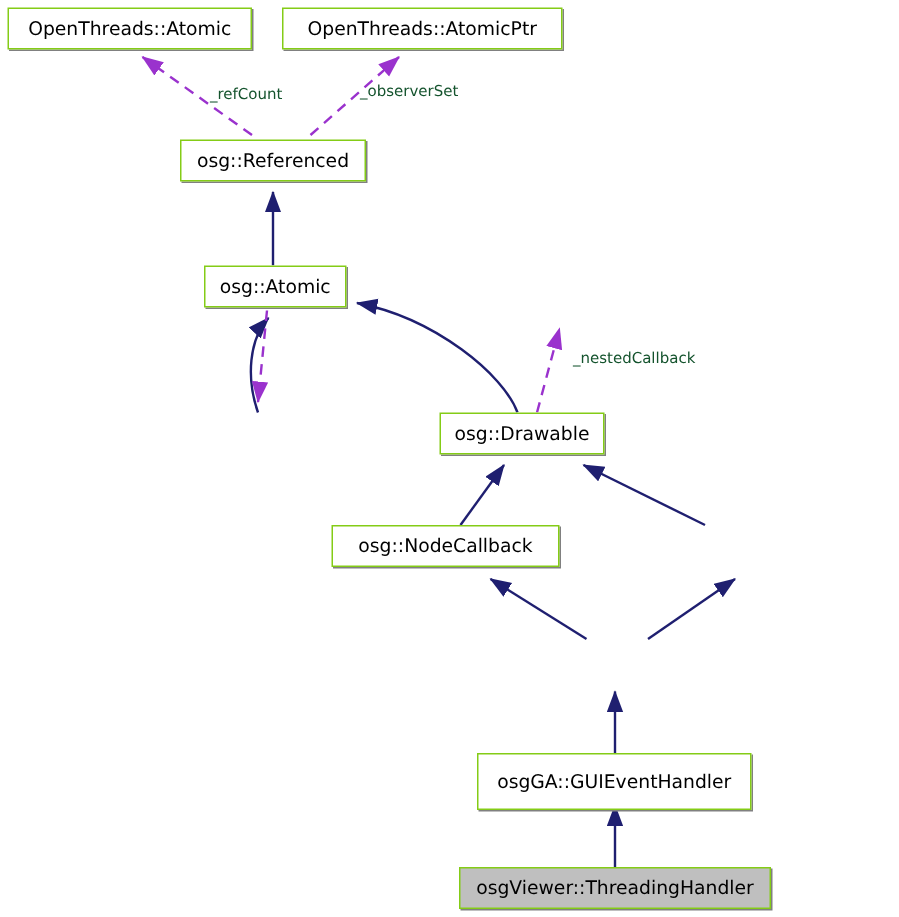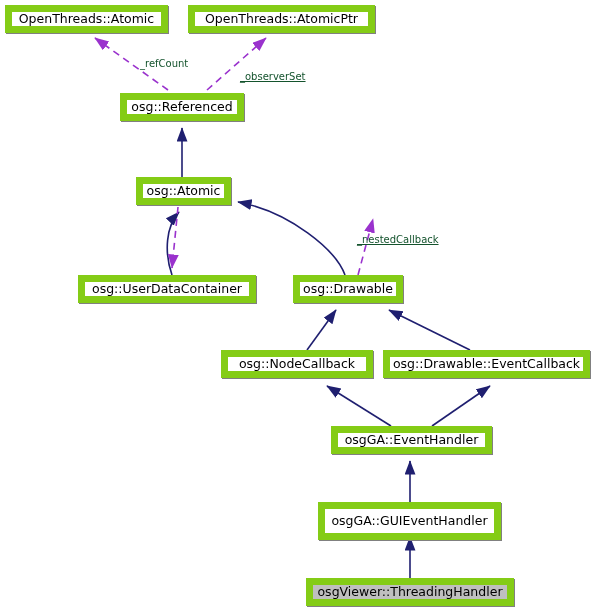--- a/index.html
+++ b/index.html
@@ -19,21 +19,21 @@
     position: absolute;
     left: 0;
     top: 0;
     width: 599px;
     height: 611px;
     pointer-events: none;
   }
   .node {
     position: absolute;
     box-sizing: border-box;
-    border: 7px solid #84cc16;
+    border: 1px solid #84cc16;
     background: #ffffff;
     color: #000000;
     font-size: 12.5px;
     line-height: 14px;
     text-align: center;
     display: flex;
     align-items: center;
     justify-content: center;
     white-space: nowrap;
     box-shadow: 1px 1px 0 0 #808080;
@@ -123,34 +123,31 @@
 
   <div class="node" style="left:5px; top:5px; width:163px; height:28px;">OpenThreads::Atomic</div>
 
   <div class="node" style="left:120px; top:93px; width:124px; height:28px;">osg::Referenced</div>
 
   <div class="node" style="left:188px; top:5px; width:187px; height:28px;">OpenThreads::AtomicPtr</div>
 
   <div class="node" style="left:136px; top:177px; width:95px; height:28px;">osg::Atomic</div>
 
 
-  <div class="node" style="left:78px; top:275px; width:178px; height:28px;">osg::UserDataContainer</div>
 
   <div class="node" style="left:293px; top:275px; width:110px; height:28px;">osg::Drawable</div>
 
   <div class="node" style="left:221px; top:350px; width:152px; height:28px;">osg::NodeCallback</div>
 
-  <div class="node" style="left:383px; top:350px; width:207px; height:28px;">osg::Drawable::EventCallback</div>
 
-  <div class="node" style="left:331px; top:426px; width:161px; height:28px;">osgGA::EventHandler</div>
 
   <div class="node" style="left:318px; top:502px; width:183px; height:38px;">osgGA::GUIEventHandler</div>
 
   <div class="node highlight" style="left:306px; top:578px; width:208px; height:28px;">osgViewer::ThreadingHandler</div>
 
   <div class="edge-label" style="left:140px; top:57px;">_refCount</div>
 
-  <div class="edge-label" style="left:240px; top:70px;text-decoration:underline;">_observerSet</div>
+  <div class="edge-label" style="left:240px; top:55px;">_observerSet</div>
 
 
-  <div class="edge-label" style="left:357px; top:233px;text-decoration:underline;">_nestedCallback</div>
+  <div class="edge-label" style="left:382px; top:233px;">_nestedCallback</div>
 
 </div>
 
 </body></html>

